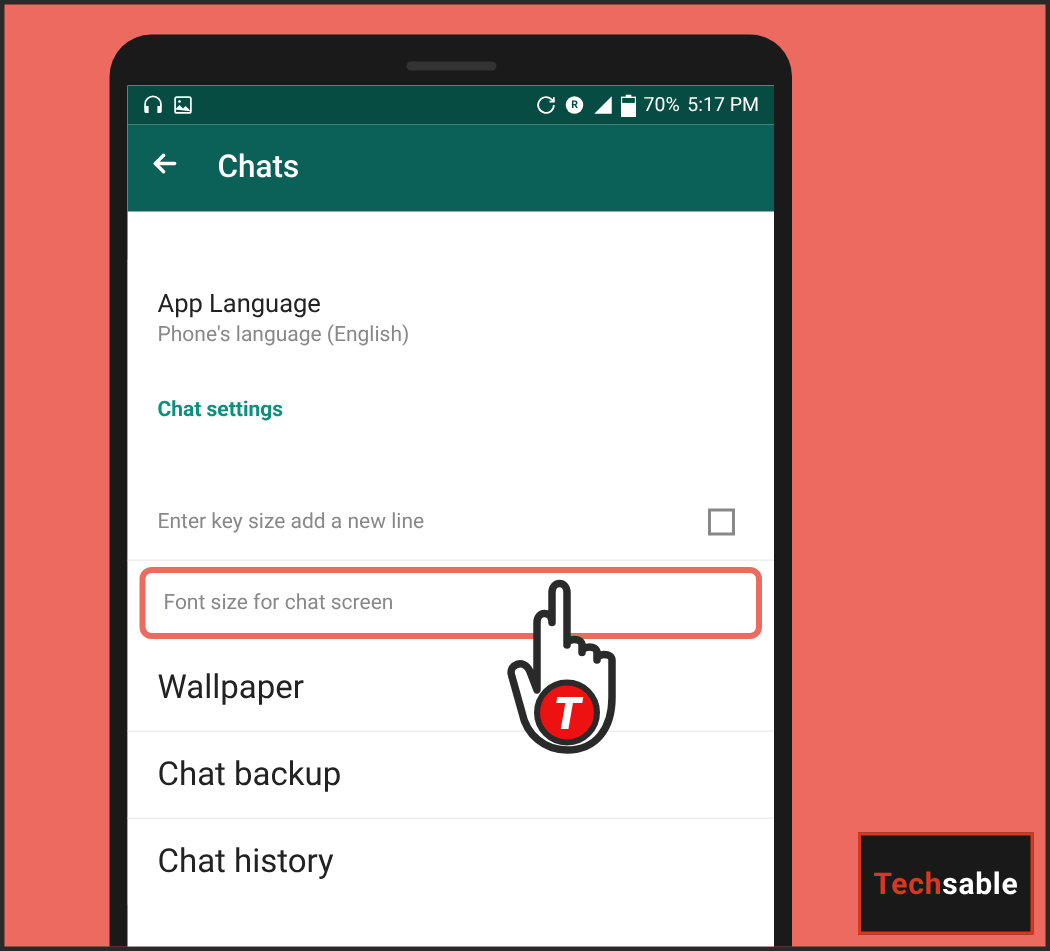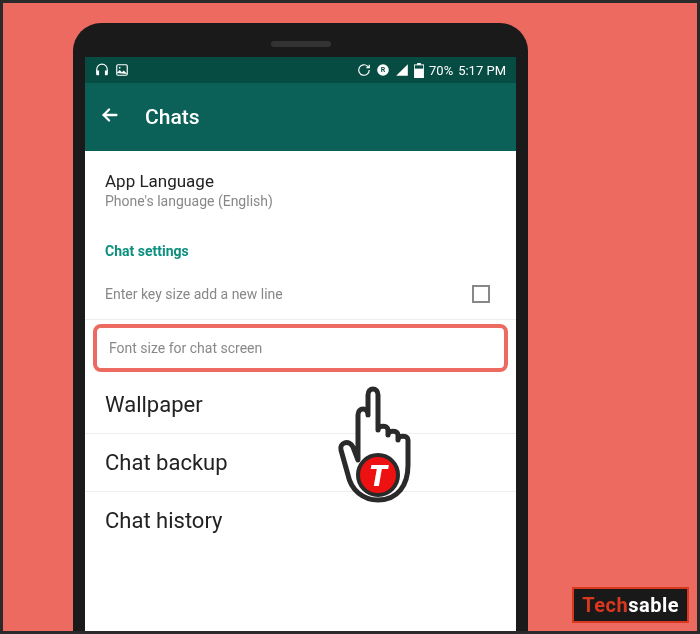--- a/index.html
+++ b/index.html
@@ -59,38 +59,39 @@
       gap: 5px;
       align-items: center;
     }
     .app-bar {
       background: #0b6157;
       color: #fff;
       display: flex;
       align-items: center;
       padding: 16px 14px;
       gap: 24px;
-      height: 68px;
+      height: 58px;
     }
     .back-arrow {
       font-size: 22px;
       cursor: pointer;
     }
     .app-bar-title {
       font-size: 21px;
       font-weight: 500;
     }
     .content {
       background: #fff;
       padding: 0;
     }
     .setting-item {
       padding: 16px 20px;
       border-bottom: 1px solid #eee;
       cursor: pointer;
+      margin-top: 32px;
     }
     .setting-item.first {
       padding-top: 20px;
       border-bottom: none;
     }
     .setting-title {
       font-size: 17px;
       color: #222;
       margin-bottom: 2px;
     }
@@ -126,21 +127,21 @@
       border-bottom: 1px solid #eee;
       font-size: 22px;
       color: #222;
     }
     .watermark {
       position: absolute;
       bottom: 8px;
       right: 8px;
       background: #191919;
       border: 2px solid #d9381f;
-      padding: 4px 8px;
+      padding: 20px 8px;
       font-size: 20px;
       font-weight: 700;
       letter-spacing: 0.5px;
     }
     .watermark .t1 { color: #d9381f; }
     .watermark .t2 { color: #fff; }
     .hand-pointer {
       position: absolute;
       left: 320px;
       top: 372px;

